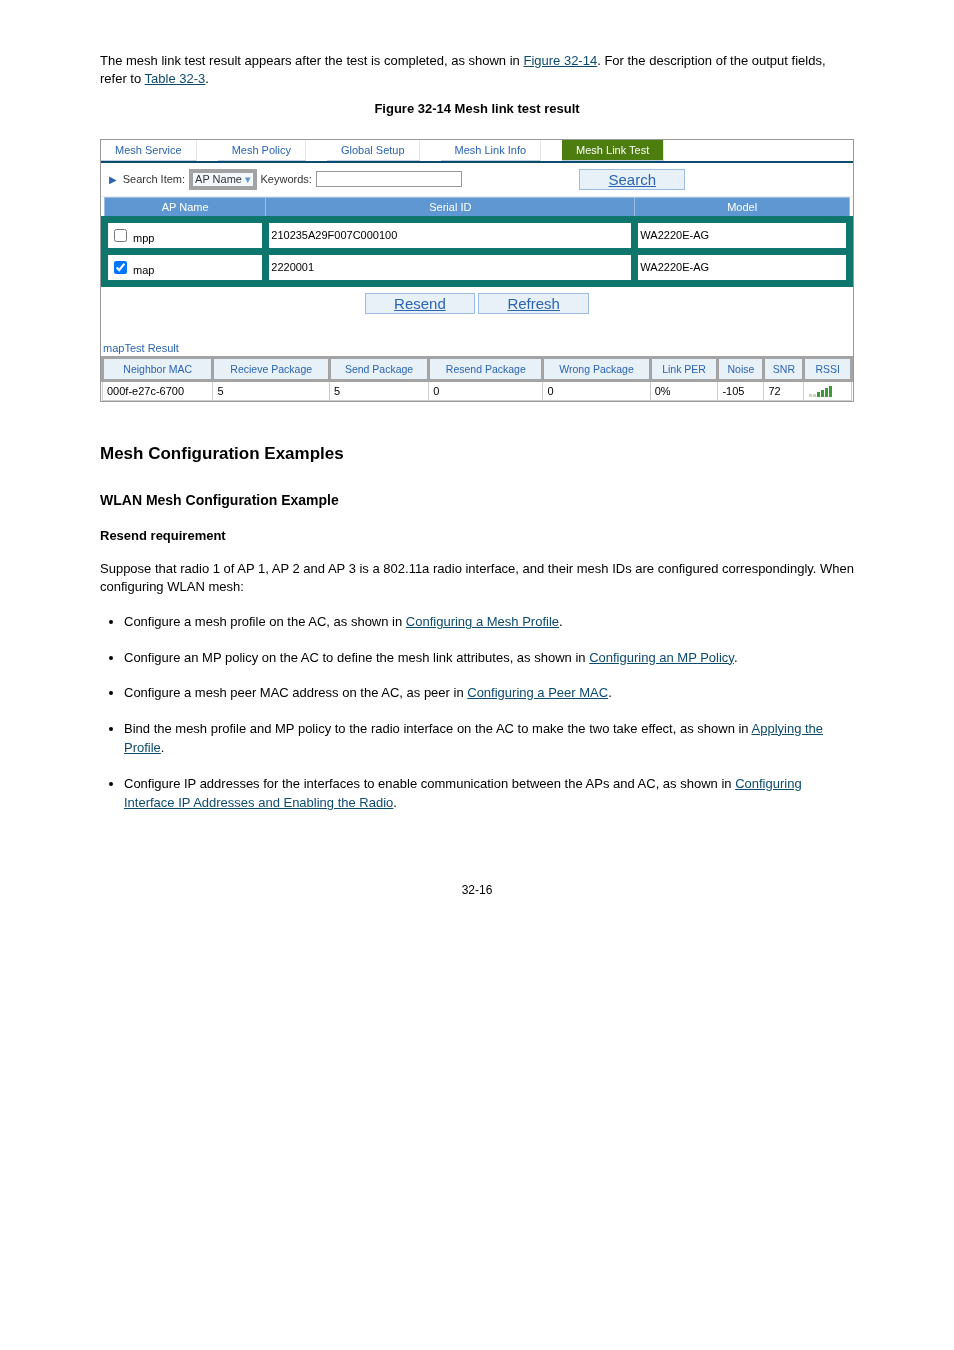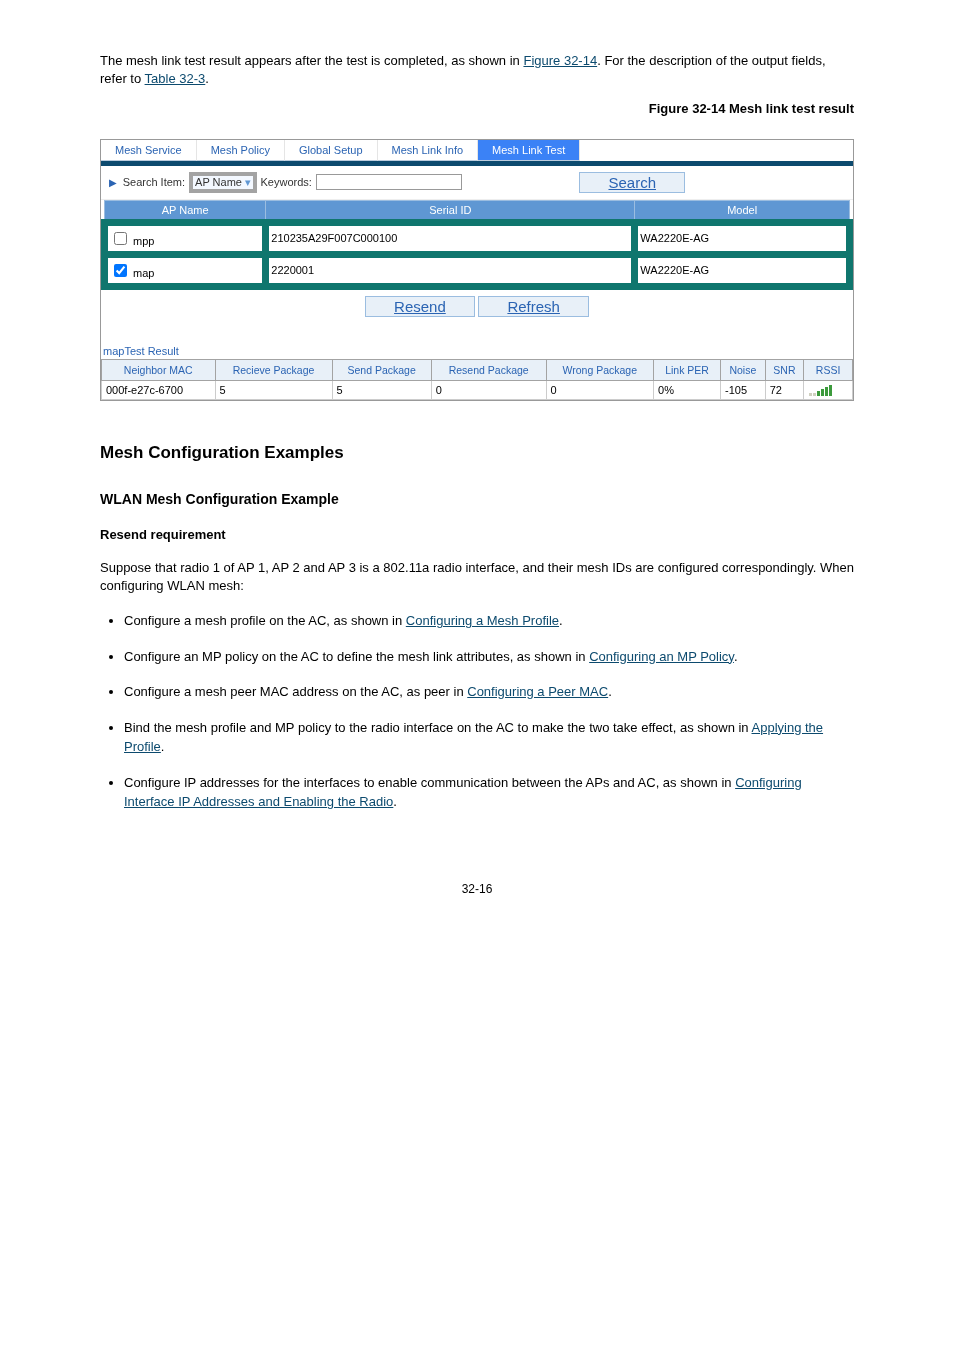--- a/index.html
+++ b/index.html
@@ -1,38 +1,38 @@
 <!DOCTYPE html>
 <html><head>
 <meta charset="utf-8">
 <style>
   body{font-family:Arial,Helvetica,sans-serif;margin:0;padding:40px 100px;font-size:13px;color:#000;}
   .page{max-width:760px;margin:0 auto;}
   p{margin:12px 0;line-height:1.4;}
   .fr-link{color:#0c4a6e;text-decoration:underline;}
   .figure{border:1px solid #999;padding:0;margin:10px 0;}
-  .tabs{display:flex;border-bottom:5px solid #0c4a6e;}
+  .tabs{display:flex;border-bottom:2px solid #0c4a6e;gap:21px;}
   .tab{padding:4px 14px;font-size:11px;color:#2b64b3;border-right:1px solid #e5e5e5;border-bottom:1px solid #bcd;cursor:pointer;}
-  .tab.active{background:#3b82f6;color:#fff;}
+  .tab.active{background:#4d7c0f;color:#fff;}
   .searchrow{padding:6px 8px;font-size:11px;color:#333;display:flex;align-items:center;gap:4px;border-bottom:1px solid #eee;}
   .searchrow .arrow{color:#2b64b3;font-size:10px;margin-right:2px;}
   .sel{font-size:11px;border:4px solid #a3a3a3;background:#f3f8ff;padding:0 2px;}
   .kw{border:1px solid #999;width:140px;height:14px;font-size:11px;padding:0 2px;}
   .btn{background:#e8f0f8;border:1px solid #9bbde0;color:#2b64b3;font-size:15px;padding:1px 28px;cursor:pointer;text-decoration:underline;}
   .aptbl{width:100%;border-collapse:collapse;font-size:11px;}
   .aptbl th{background:#5f97d3;color:#fff;font-weight:normal;border:1px solid #9bbde0;padding:3px 6px;text-align:center;}
   .aptbl td{border:7px solid #0f766e;padding:3px 2px;}
   .cb{margin-right:6px;}
   .actionrow{text-align:center;padding:6px 0;}
   .resulthdr{color:#2b64b3;font-size:11px;margin:22px 0 2px 2px;}
   .restbl{width:100%;border-collapse:collapse;font-size:11px;}
-  .restbl th{background:#e8f0f8;color:#2b64b3;font-weight:normal;border:1px solid #a3a3a3;padding:4px 3px;font-size:10.5px;}
+  .restbl th{background:#e8f0f8;color:#2b64b3;font-weight:normal;border:3px solid #a3a3a3;padding:4px 3px;font-size:10.5px;}
   .restbl td{border:1px solid #ccc;padding:3px 4px;}
   .sig svg{display:block;}
-  .figcap{text-align:right;margin:6px 0 20px 0;}
+  .figcap{text-align:center;margin:6px 0 20px 0;}
   h2{font-size:17px;font-weight:bold;margin-top:42px;}
   h3{font-size:14px;font-weight:bold;margin-top:28px;}
   h4{font-size:13px;font-weight:bold;margin-top:20px;}
   ul{list-style:disc;margin:8px 0 8px 24px;padding:0;}
   li{margin:16px 0;line-height:1.5;}
   .pgnum{text-align:center;margin-top:70px;font-size:12px;}
 </style>
 </head>
 <body>
 

